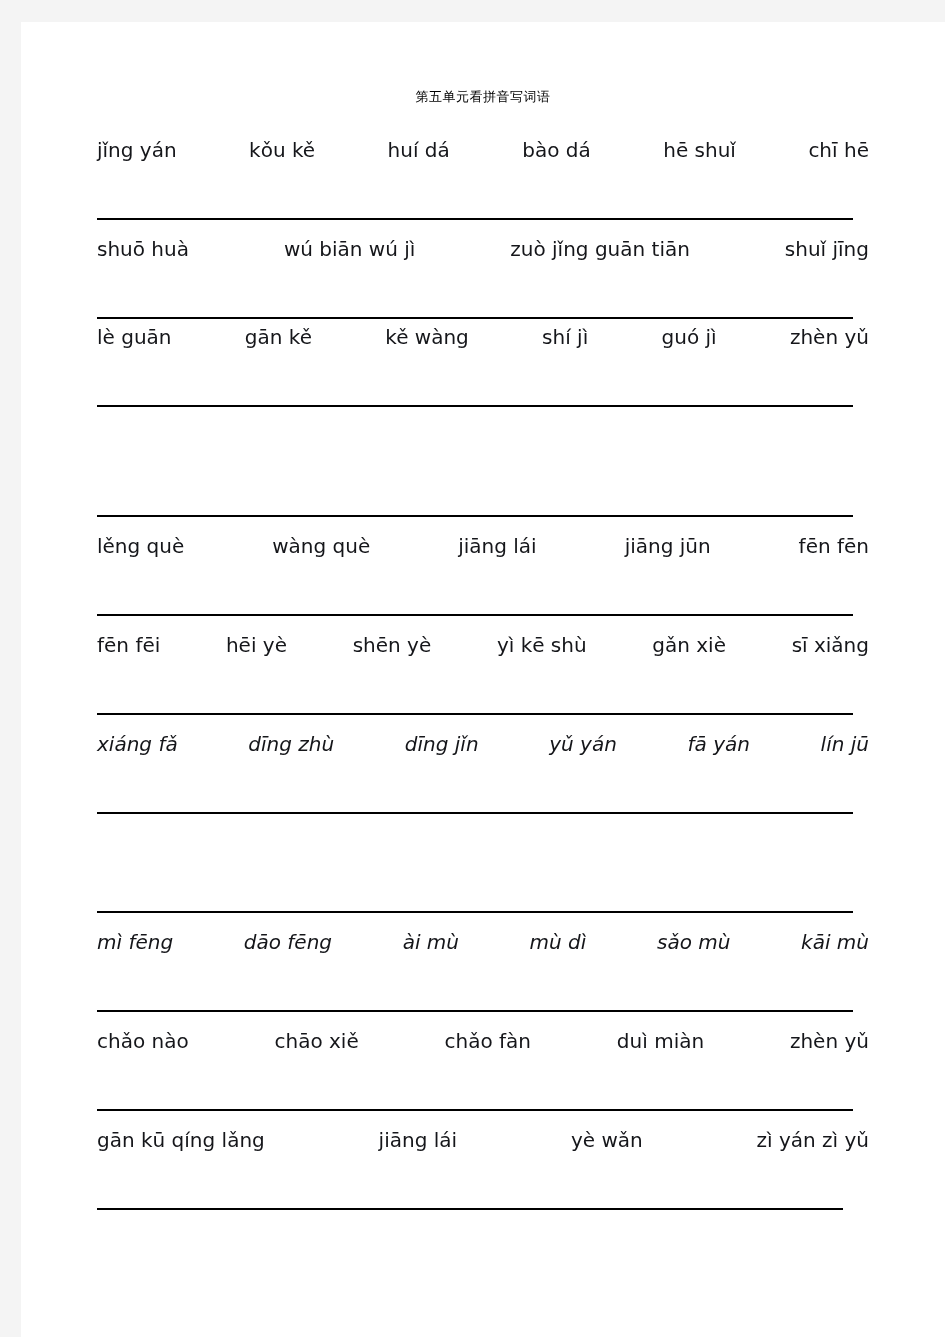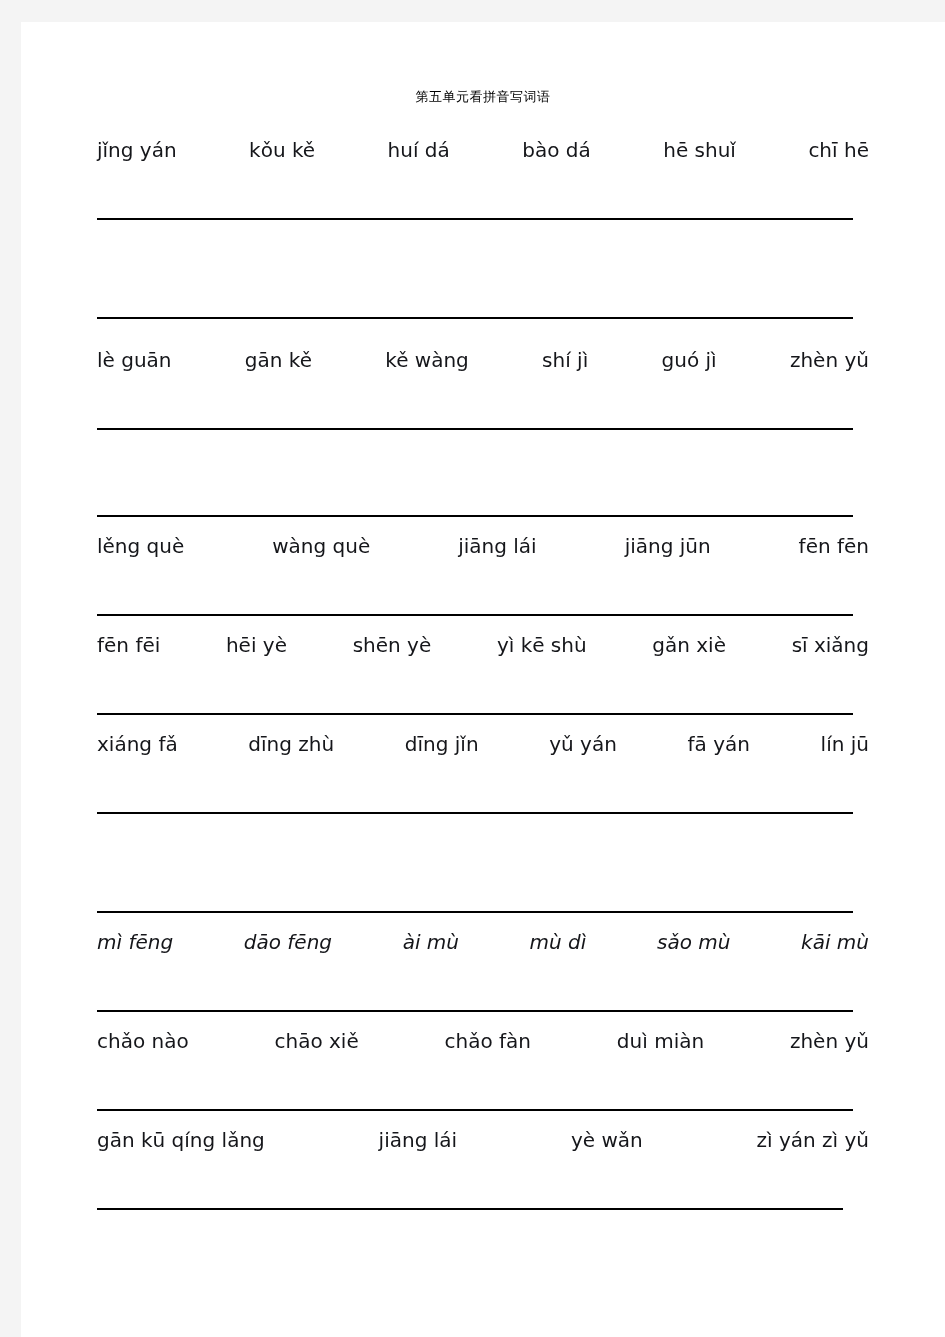--- a/index.html
+++ b/index.html
@@ -104,23 +104,29 @@
           <span class="pinyin-word">jǐng yán</span>
           <span class="pinyin-word">kǒu kě</span>
           <span class="pinyin-word">huí dá</span>
           <span class="pinyin-word">bào dá</span>
           <span class="pinyin-word">hē shuǐ</span>
           <span class="pinyin-word">chī hē</span>
         </div>
         <div class="write-rule"></div>
       </div>
       <div class="exercise-row" style="top: 215px;">
-        <div class="write-rule"></div>
-      </div>
-      <div class="exercise-row" style="top: 326px;">
+        <div class="pinyin-line">
+          <span class="pinyin-word">shuō huà</span>
+          <span class="pinyin-word">wú biān wú jì</span>
+          <span class="pinyin-word">zuò jǐng guān tiān</span>
+          <span class="pinyin-word">shuǐ jīng</span>
+        </div>
+        <div class="write-rule"></div>
+      </div>
+      <div class="exercise-row" style="top: 303px;">
         <div class="pinyin-line">
           <span class="pinyin-word">lè guān</span>
           <span class="pinyin-word">gān kě</span>
           <span class="pinyin-word">kě wàng</span>
           <span class="pinyin-word">shí jì</span>
           <span class="pinyin-word">guó jì</span>
           <span class="pinyin-word">zhèn yǔ</span>
         </div>
         <div class="write-rule"></div>
       </div>
@@ -141,21 +147,21 @@
         <div class="pinyin-line">
           <span class="pinyin-word">fēn fēi</span>
           <span class="pinyin-word">hēi yè</span>
           <span class="pinyin-word">shēn yè</span>
           <span class="pinyin-word">yì kē shù</span>
           <span class="pinyin-word">gǎn xiè</span>
           <span class="pinyin-word">sī xiǎng</span>
         </div>
         <div class="write-rule"></div>
       </div>
-      <div class="exercise-row" style="top: 710px;">
+      <div class="exercise-row" style="top: 710px; font-style: italic;">
         <div class="pinyin-line">
           <span class="pinyin-word">xiáng fǎ</span>
           <span class="pinyin-word">dīng zhù</span>
           <span class="pinyin-word">dīng jǐn</span>
           <span class="pinyin-word">yǔ yán</span>
           <span class="pinyin-word">fā yán</span>
           <span class="pinyin-word">lín jū</span>
         </div>
         <div class="write-rule"></div>
       </div>

